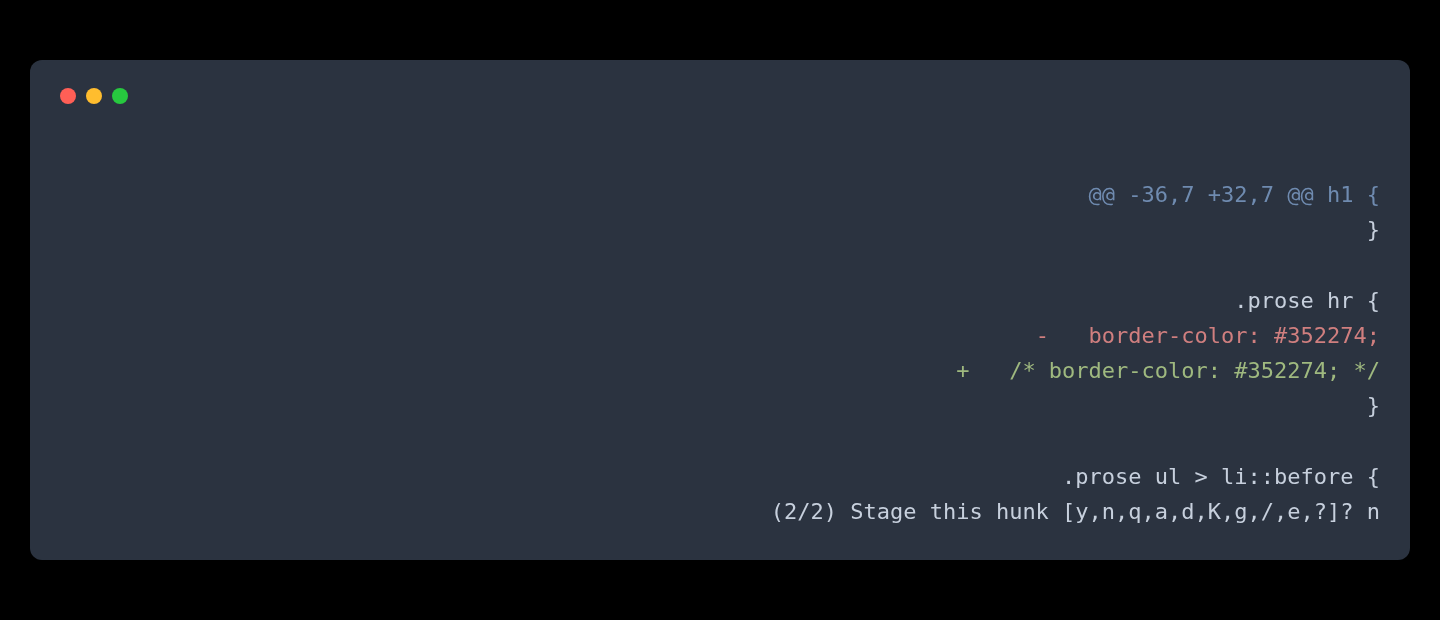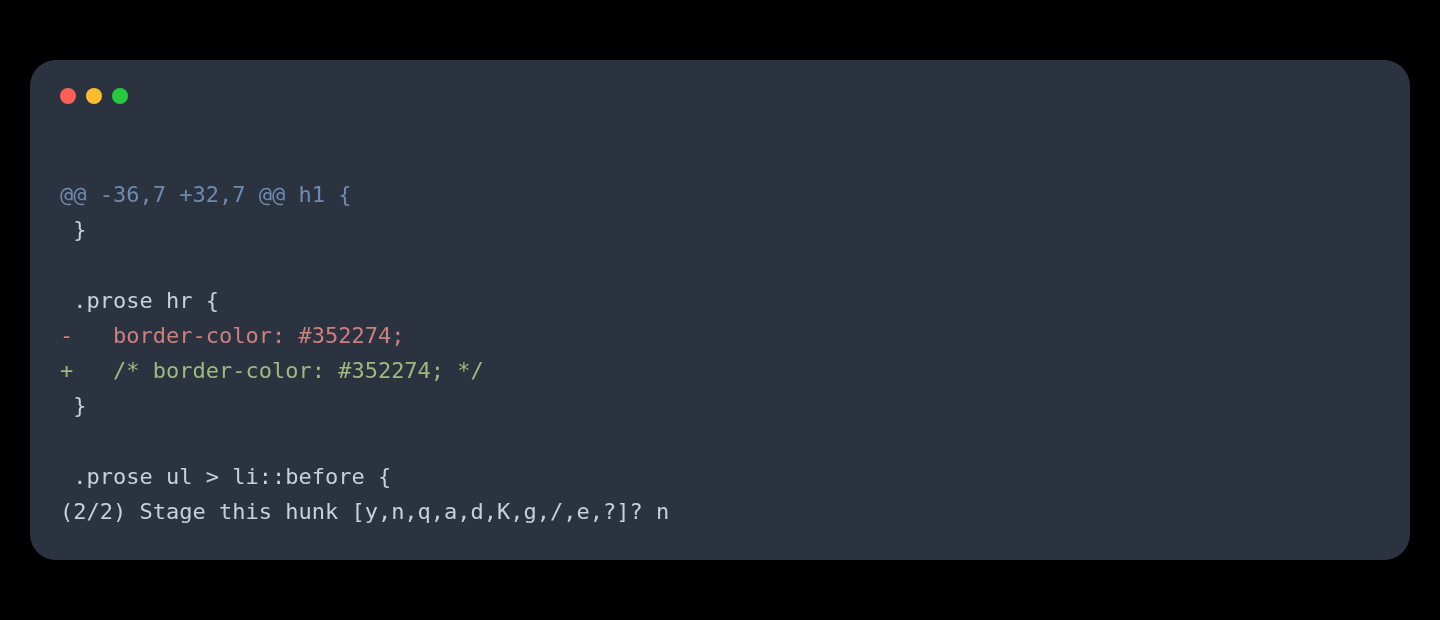--- a/index.html
+++ b/index.html
@@ -13,24 +13,25 @@
       background: #000000;
       display: flex;
       align-items: center;
       justify-content: center;
       font-family: ui-monospace, "SF Mono", "Monaco", "Menlo", "Consolas", monospace;
     }
     .terminal-window {
       width: 1380px;
       height: 500px;
       background: #2b3340;
-      border-radius: 26px;
+      border-radius: 12px;
       padding: 28px 30px;
       position: relative;
       box-shadow: 0 4px 20px rgba(0,0,0,0.5);
+      text-align: right;
     }
     .traffic-lights {
       display: flex;
       gap: 10px;
       margin-bottom: 38px;
     }
     .traffic-light {
       width: 16px;
       height: 16px;
       border-radius: 50%;

